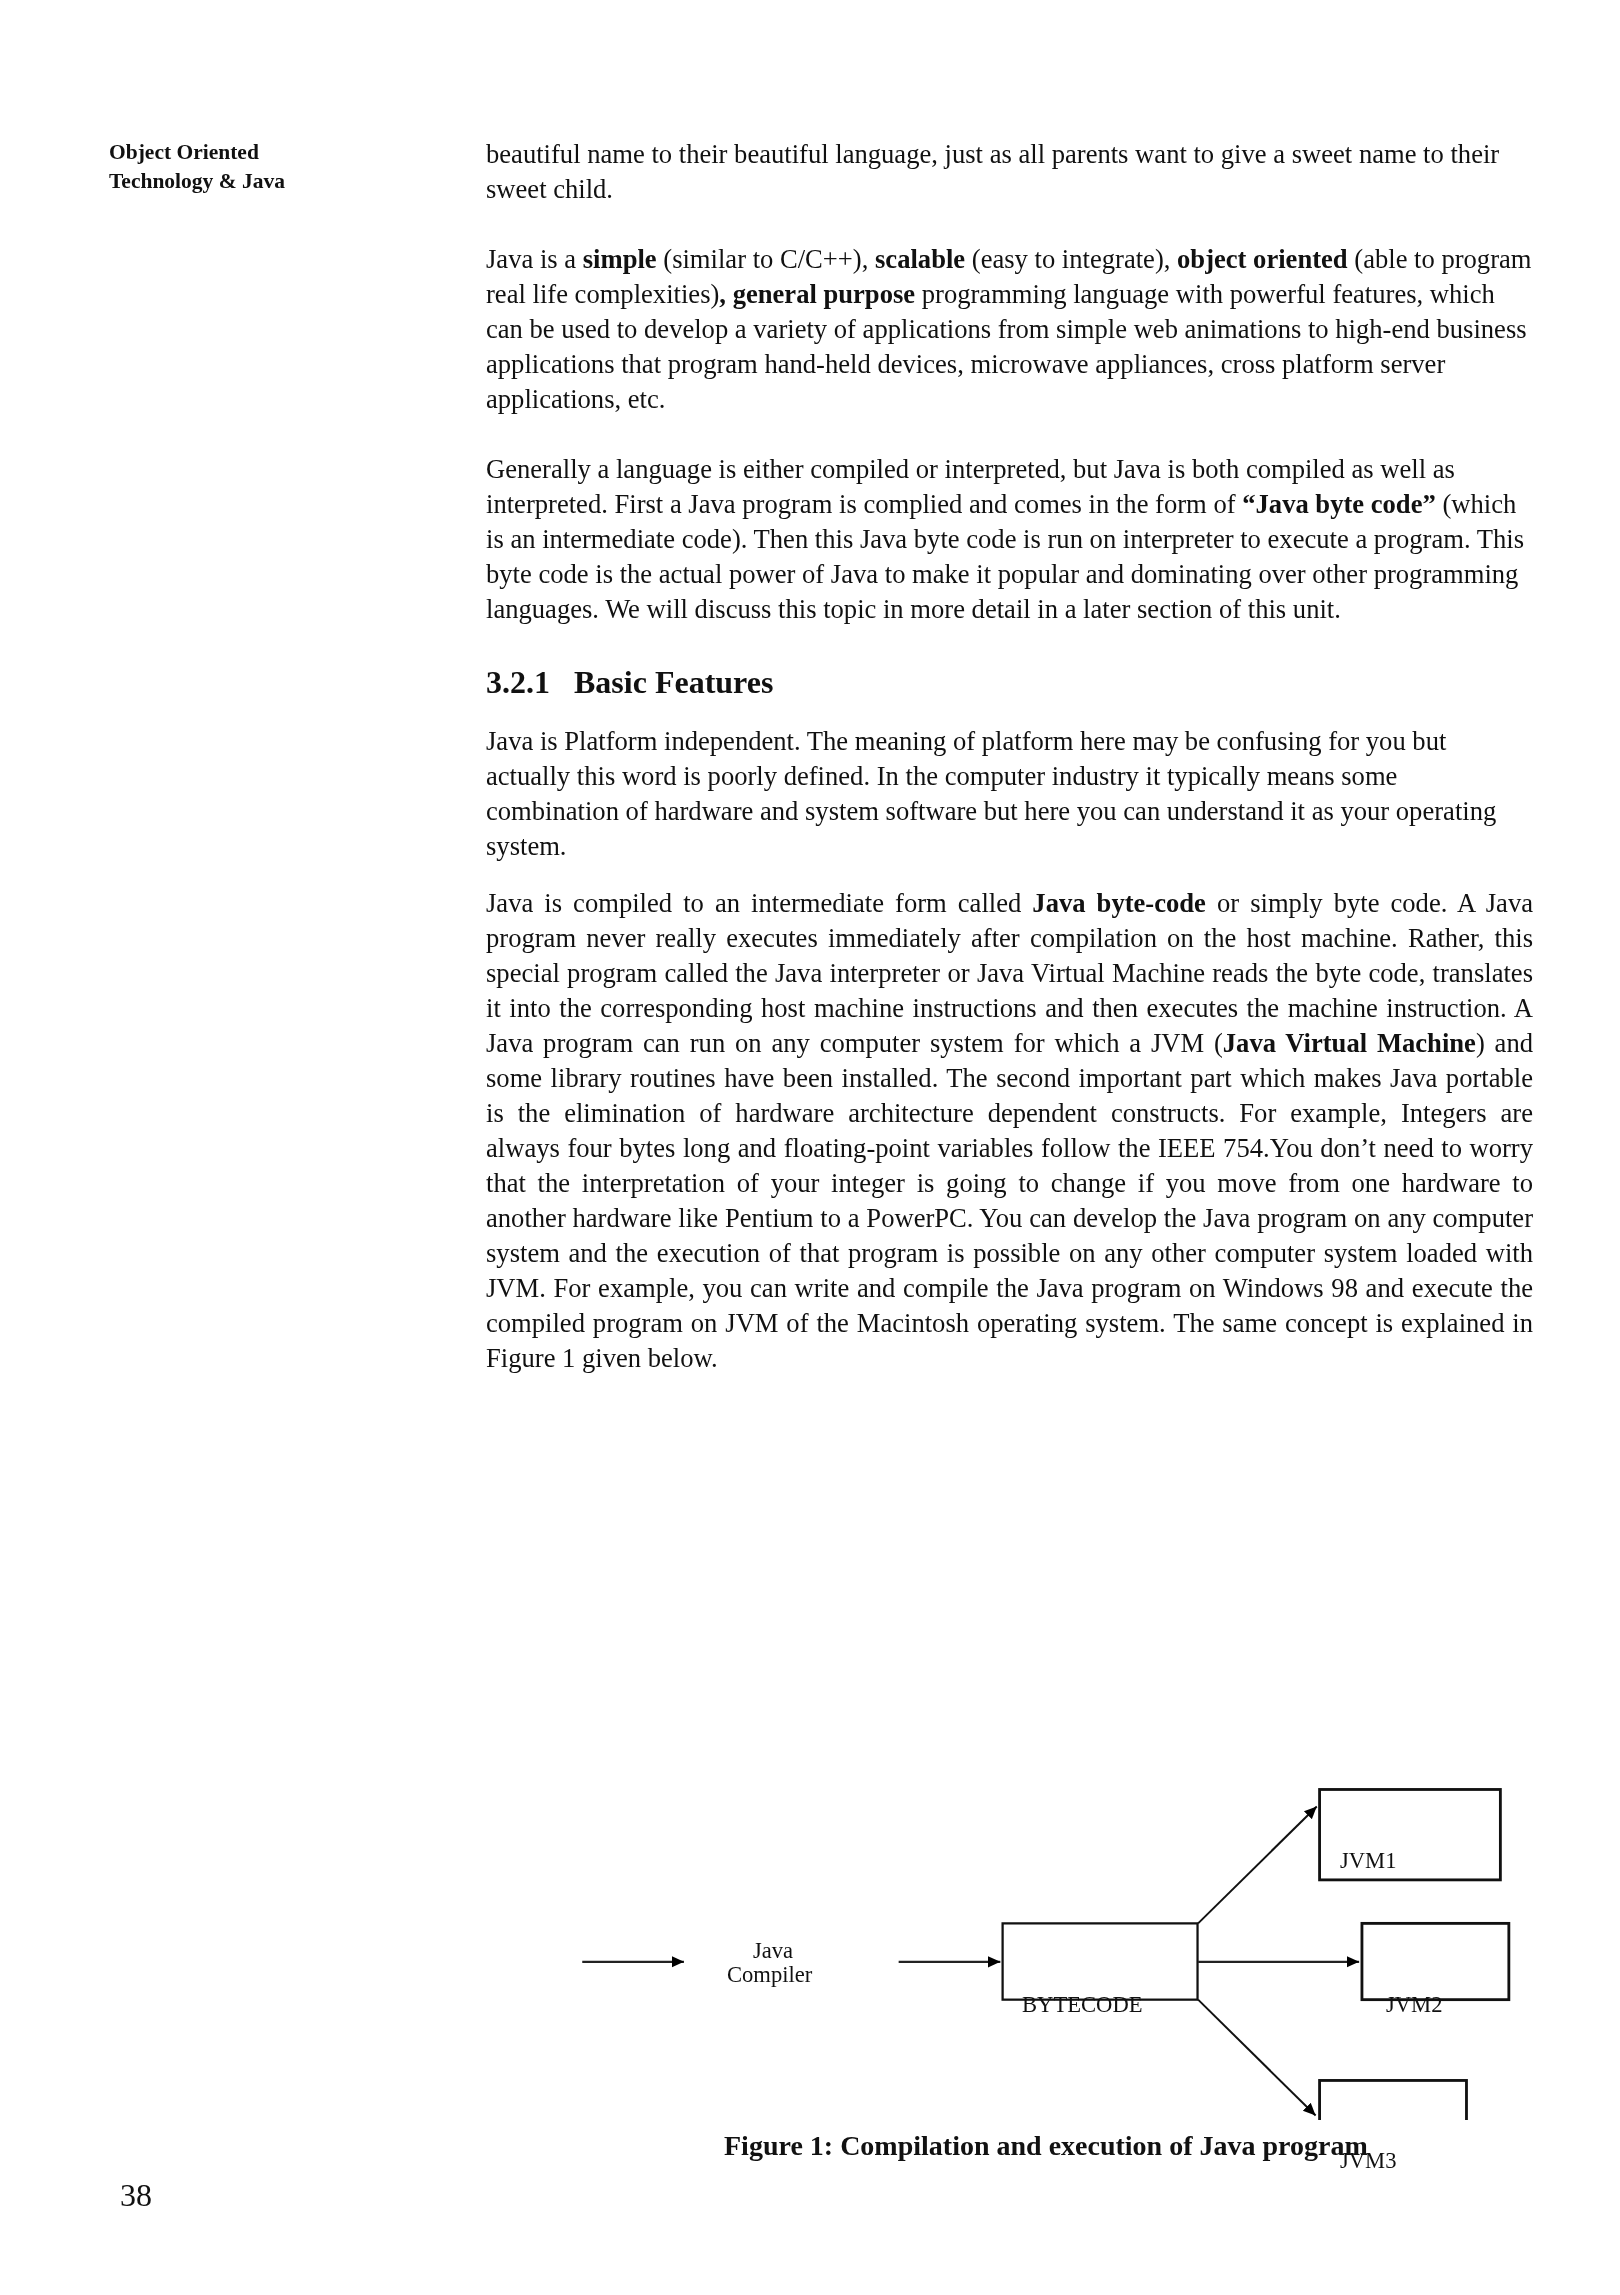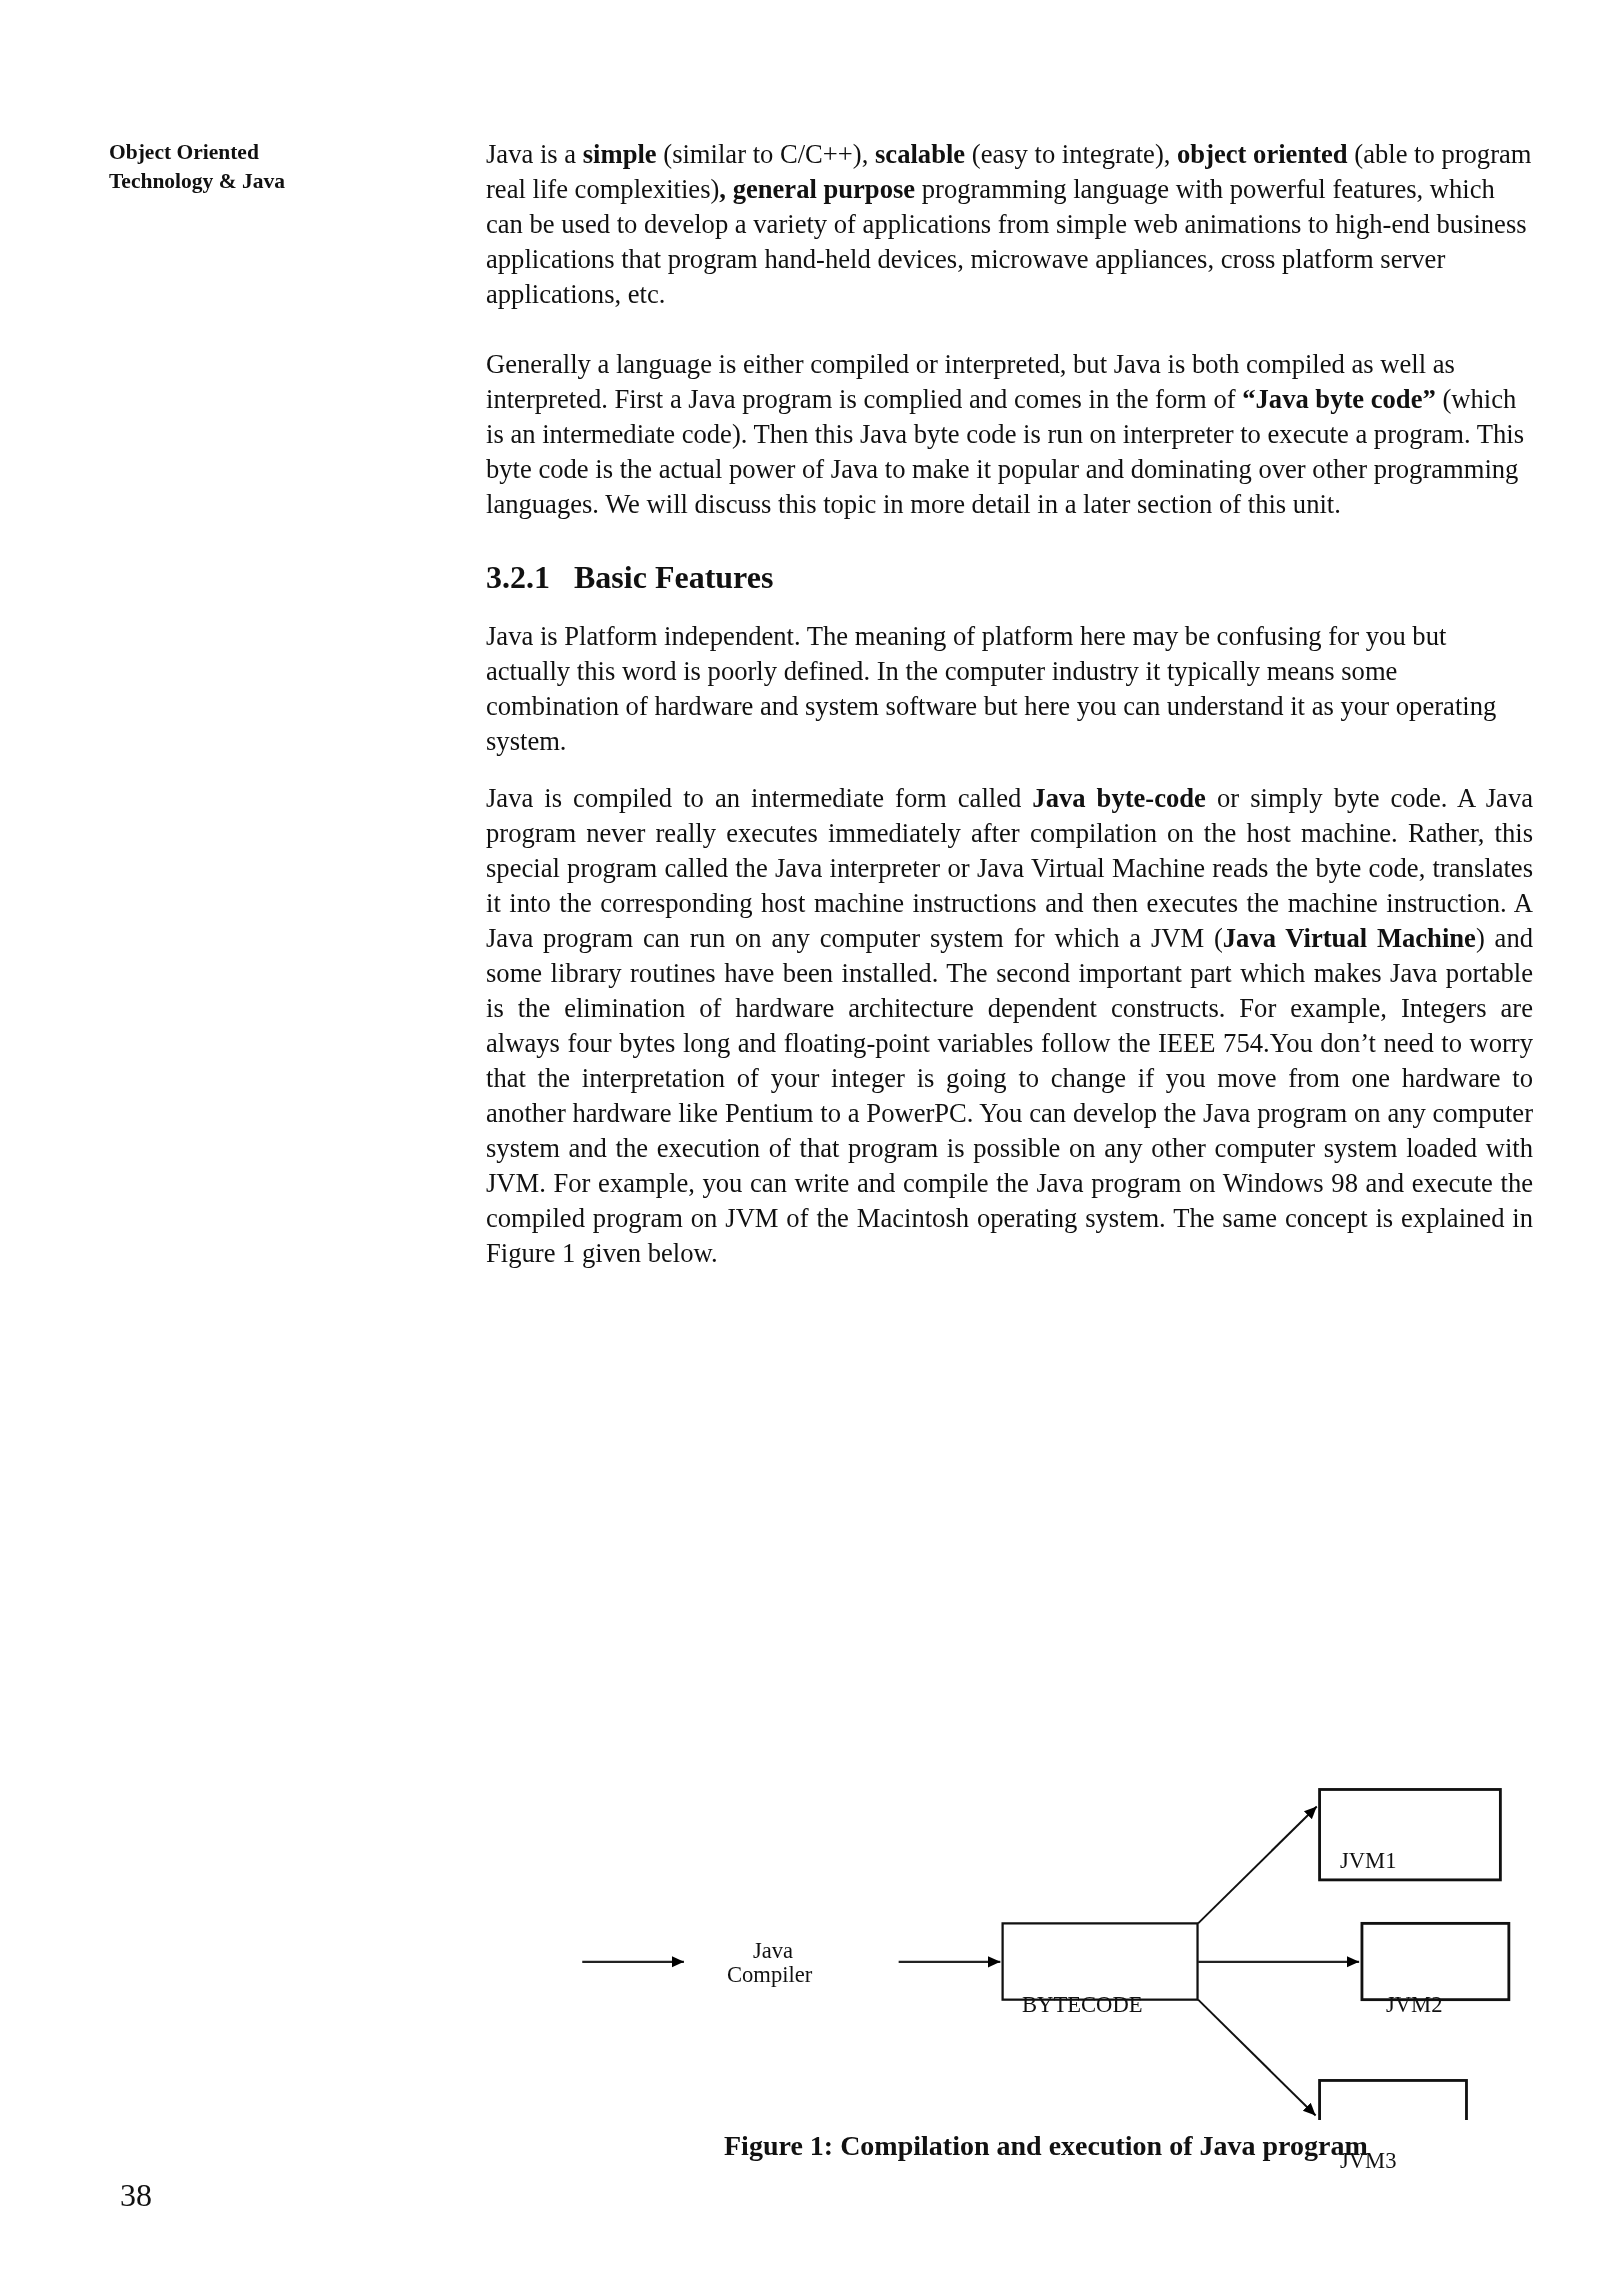--- a/index.html
+++ b/index.html
@@ -22,20 +22,21 @@
 </style>
 </head>
 <body>
 
 <div class="side">
   <div>Object Oriented</div>
   <div>Technology &amp; Java</div>
 </div>
 
 <div class="main">
+  <p>beautiful name to their beautiful language, just as all parents want to give a sweet name to their sweet child.</p>
 
   <p>
     <span>Java is a </span><b>simple</b><span> (similar to C/C++), </span><b>scalable</b><span> (easy to integrate), </span><b>object oriented</b><span> (able to program real life complexities)</span><b>, general purpose</b><span> programming language with powerful features, which can be used to develop a variety of applications from simple web animations to high-end business applications that program hand-held devices, microwave appliances, cross platform server applications, etc.</span>
   </p>
 
 
   <p>
     <span>Generally a language is either compiled or interpreted, but Java is both compiled as well as interpreted. First a Java program is complied and comes in the form of </span><b>“Java byte code”</b><span> (which is an intermediate code). Then this Java byte code is run on interpreter to execute a program. This byte code is the actual power of Java to make it popular and dominating over other programming languages. We will discuss this topic in more detail in a later section of this unit.</span>
   </p>
 

